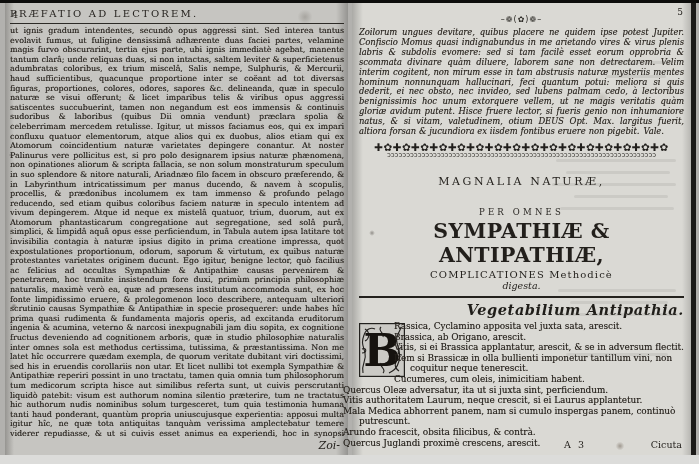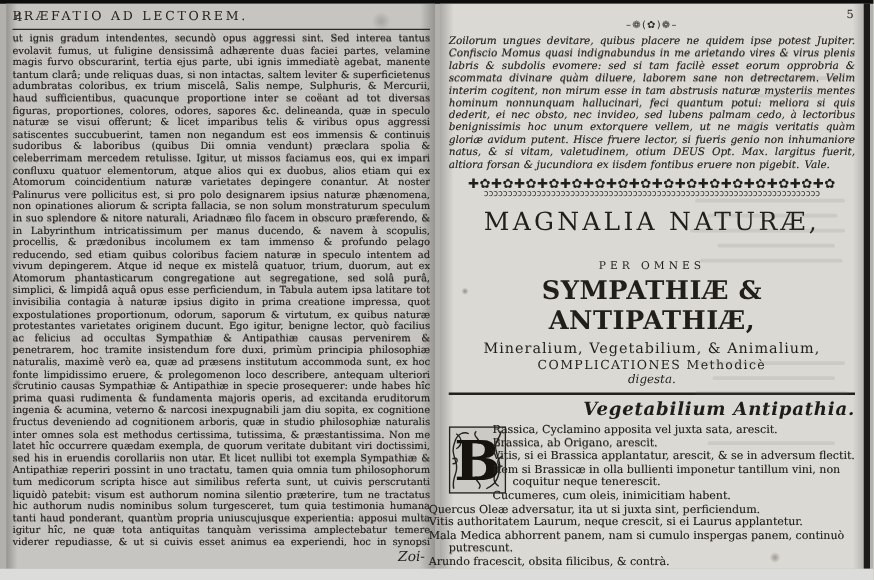--- a/index.html
+++ b/index.html
@@ -51,21 +51,21 @@
   .rp-pagenum{position:absolute;right:1px;top:0;font-size:9px;}
   .rp-intro{
     margin-top:9px;font-style:italic;font-size:8.3px;line-height:9.9px;
     text-align:justify;word-spacing:.3px;color:#2b2722;
     text-shadow:.2px .2px .3px rgba(35,28,20,.5);
   }
   .orn-band{margin-top:5px;text-align:center;}
   .orn-top{font-family:"DejaVu Sans",sans-serif;font-size:10.5px;letter-spacing:.4px;line-height:11px;color:#211f1c;white-space:nowrap;overflow:hidden;}
   .orn-bottom{font-family:"DejaVu Sans",sans-serif;font-size:7px;line-height:7px;margin-top:-1px;color:#34322d;white-space:nowrap;overflow:hidden;}
   .title-block{text-align:center;color:#221f1b;}
-  .tl1{font-size:20px;letter-spacing:2.6px;margin-top:6px;}
+  .tl1{font-size:11px;letter-spacing:2.6px;margin-top:16px;}
   .tl2{font-size:8.5px;letter-spacing:3.2px;margin-top:19px;}
   .tl3{font-size:20.5px;letter-spacing:.4px;margin-top:2px;font-weight:bold;}
   .tl4{font-size:11.5px;letter-spacing:.8px;margin-top:3px;}
   .tl5{font-size:10px;letter-spacing:1.1px;margin-top:2px;}
   .tl6{font-size:9.5px;font-style:italic;margin-top:0px;}
   .rp-rule{border-top:2px solid #23211d;margin-top:5px;}
   .rp-section{font-style:italic;font-weight:bold;font-size:14.5px;text-align:right;margin-top:3px;letter-spacing:.6px;color:#1f1d19;}
   .entries{margin-top:3px;font-size:8.8px;line-height:10.6px;color:#26221d;text-shadow:.2px .2px .3px rgba(35,28,20,.45);}
   .drop-cap{float:left;width:46px;height:54px;margin:2px 5px 1px 0;}
   .entry{padding-left:0;text-indent:-16px;}
@@ -102,21 +102,20 @@
 
     <div class="orn-band">
       <div class="orn-top">✚✿✚✿✚✿✚✿✚✿✚✿✚✿✚✿✚✿✚✿✚✿✚✿✚✿✚✿✚✿✚✿</div>
       <div class="orn-bottom">ɔɔɔɔɔɔɔɔɔɔɔɔɔɔɔɔɔɔɔɔɔɔɔɔɔɔɔɔɔɔɔɔɔɔɔɔɔɔɔɔɔɔɔɔɔɔɔɔɔɔɔɔɔɔɔɔɔɔɔɔɔɔɔɔɔɔɔɔɔɔ</div>
     </div>
 
     <div class="title-block">
       <div class="tl1">MAGNALIA NATURÆ,</div>
       <div class="tl2">PER OMNES</div>
       <div class="tl3">SYMPATHIÆ &amp; ANTIPATHIÆ,</div>
-      <div class="tl4">Mineralium, Vegetabilium, &amp; Animalium,</div>
       <div class="tl5">COMPLICATIONES Methodicè</div>
       <div class="tl6">digesta.</div>
     </div>
 
     <div class="rp-rule"></div>
 
     <div class="rp-section">Vegetabilium Antipathia.</div>
 
     <div class="entries">
       <span class="drop-cap">
@@ -140,20 +139,24 @@
       <div class="entry">Vitis, si ei Brassica applantatur, arescit, &amp; se in adversum flectit.</div>
       <div class="entry">Item si Brassicæ in olla bullienti imponetur tantillum vini, non coquitur neque tenerescit.</div>
       <div class="entry">Cucumeres, cum oleis, inimicitiam habent.</div>
       <div class="entry">Quercus Oleæ adversatur, ita ut si juxta sint, perficiendum.</div>
       <div class="entry">Vitis authoritatem Laurum, neque crescit, si ei Laurus applantetur.</div>
       <div class="entry">Mala Medica abhorrent panem, nam si cumulo inspergas panem, continuò putrescunt.</div>
       <div class="entry">Arundo fracescit, obsita filicibus, &amp; contrà.</div>
       <div class="entry">Quercus Juglandi proximè crescens, arescit.</div>
     </div>
 
+    <div class="rp-footer">
+      <span class="rp-signature">A 3</span>
+      <span class="rp-catchword">Cicuta</span>
+    </div>
 
     <div class="ghosts">
       <div class="ghost" style="left:248px;top:58px;width:72px;"></div>
       <div class="ghost" style="left:254px;top:72px;width:60px;"></div>
       <div class="ghost" style="left:204px;top:156px;width:120px;"></div>
       <div class="ghost" style="left:214px;top:168px;width:104px;"></div>
       <div class="ghost" style="left:200px;top:180px;width:124px;"></div>
       <div class="ghost" style="left:222px;top:192px;width:94px;"></div>
       <div class="ghost" style="left:208px;top:204px;width:114px;"></div>
       <div class="ghost" style="left:206px;top:286px;width:118px;"></div>

